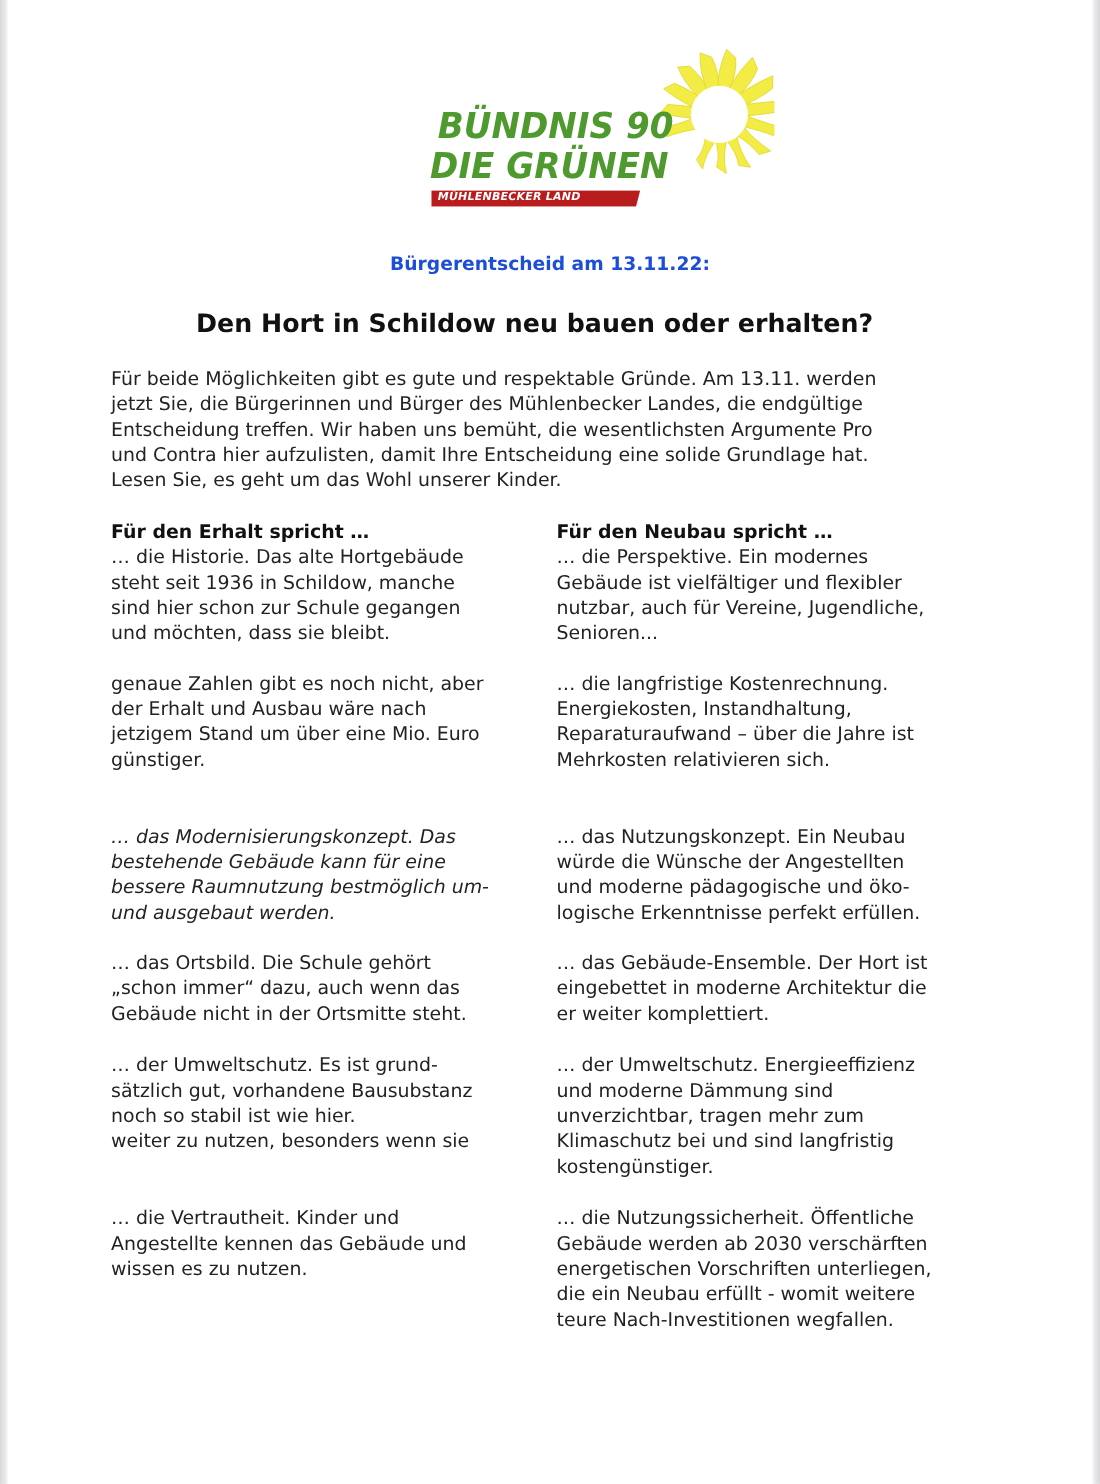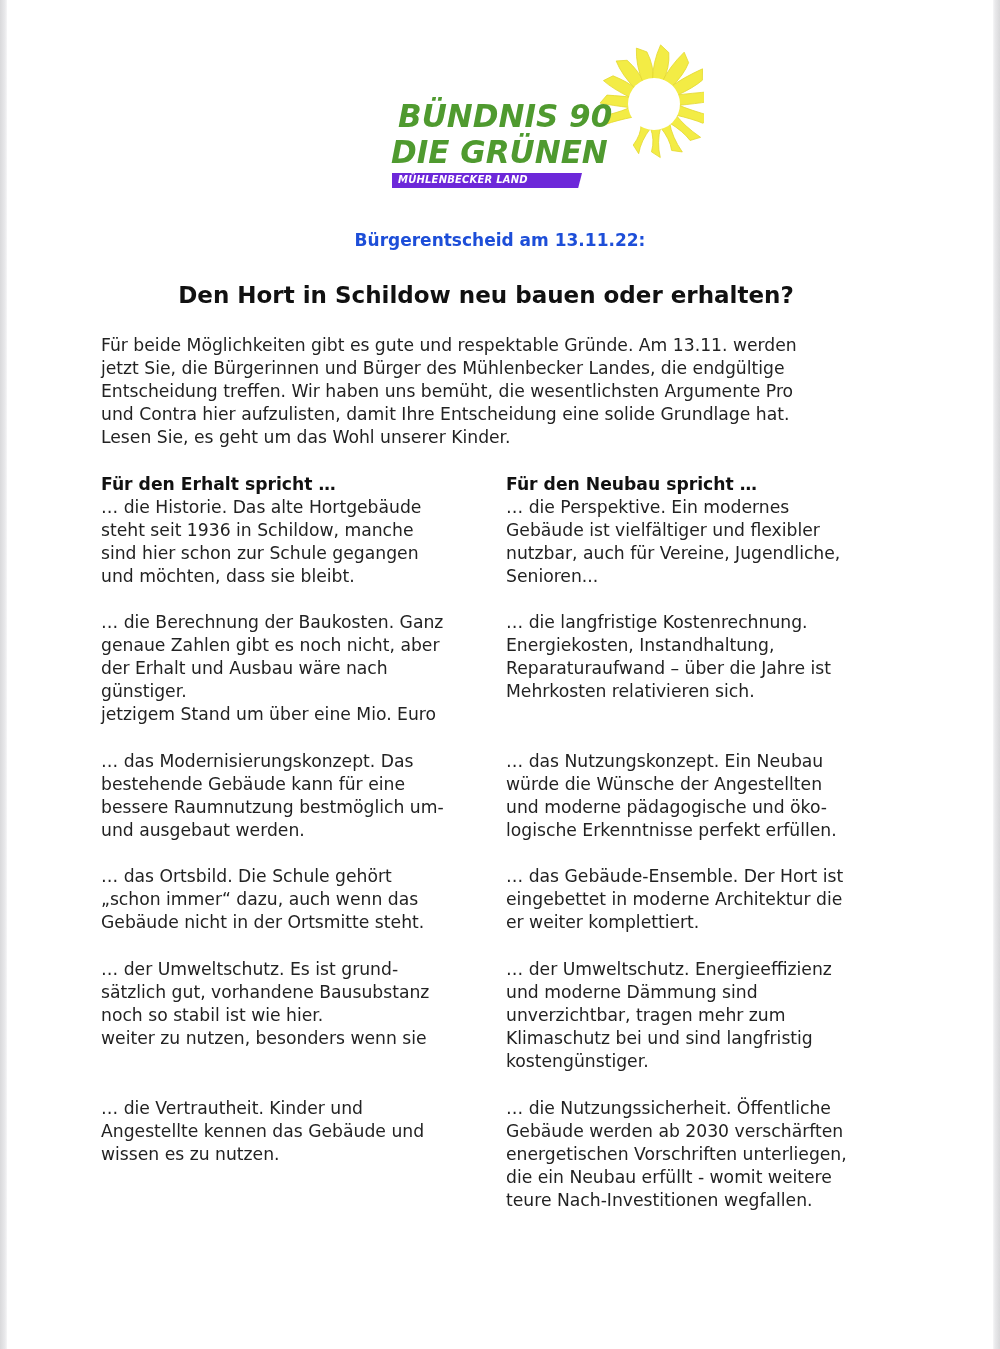--- a/index.html
+++ b/index.html
@@ -23,21 +23,21 @@
   .logo-word {
     position: absolute; left: 0; font-family: "DejaVu Sans", sans-serif;
     font-weight: bold; font-style: italic; color: #4f9a2f;
     font-size: 31px; letter-spacing: 0px; line-height: 1; white-space: nowrap;
     transform: scaleY(1.05);
   }
   .logo-word.l1 { top: 88px; left: 10px; }
   .logo-word.l2 { top: 124px; left: 3px; }
   .logo-bar {
     position: absolute; left: 4px; top: 161px; width: 190px; height: 15px;
-    background: #6d28d9;
+    background: #b91c1c;
     clip-path: polygon(0 0, 100% 0, 98% 100%, 0 100%);
     text-align: right;
   }
   .logo-bar span {
     position: absolute; left: 6px; top: 1px; font-size: 10px; font-weight: bold;
     font-style: italic; color: #ffffff; letter-spacing: 0.2px; white-space: nowrap;
   }
   .sunflower { position: absolute; left: 190px; top: 0; width: 126px; height: 180px; }
 
   .subtitle {
@@ -107,27 +107,26 @@
 <div class="col left">
   <div class="col-heading">Für den Erhalt spricht …</div>
   <div class="args">
       <div class="arg" style="top: 23px;">
         <div>… die Historie. Das alte Hortgebäude</div>
         <div>steht seit 1936 in Schildow, manche</div>
         <div>sind hier schon zur Schule gegangen</div>
         <div>und möchten, dass sie bleibt.</div>
       </div>
       <div class="arg" style="top: 138px;">
-        <div>… die Berechnung der Baukosten. Ganz</div>
         <div>genaue Zahlen gibt es noch nicht, aber</div>
         <div>der Erhalt und Ausbau wäre nach</div>
+        <div>jetzigem Stand um über eine Mio. Euro</div>
         <div>günstiger.</div>
-        <div>jetzigem Stand um über eine Mio. Euro</div>
       </div>
-      <div class="arg" style="top: 277px;">
+      <div class="arg" style="top: 277px; font-style: italic;">
         <div>… das Modernisierungskonzept. Das</div>
         <div>bestehende Gebäude kann für eine</div>
         <div>bessere Raumnutzung bestmöglich um-</div>
         <div>und ausgebaut werden.</div>
       </div>
       <div class="arg" style="top: 392px;">
         <div>… das Ortsbild. Die Schule gehört</div>
         <div>„schon immer“ dazu, auch wenn das</div>
         <div>Gebäude nicht in der Ortsmitte steht.</div>
       </div>

